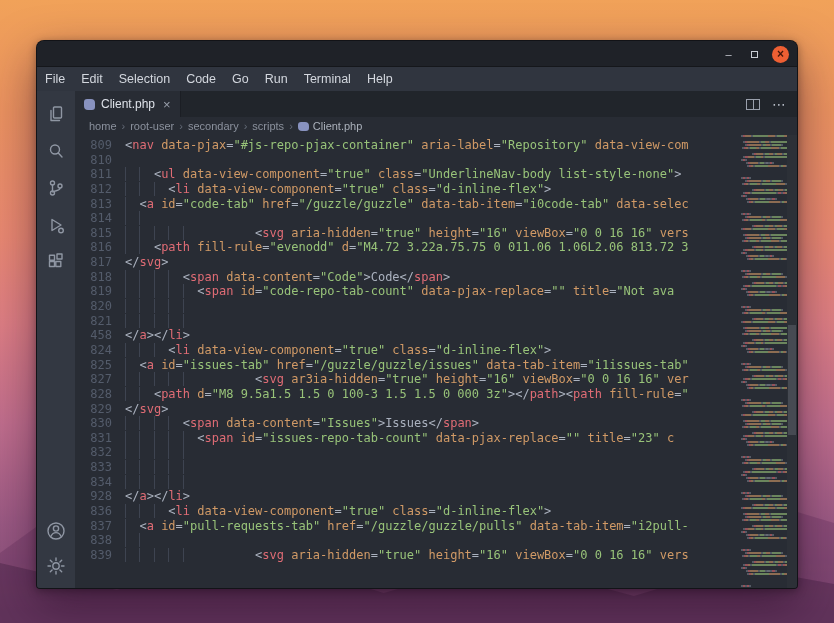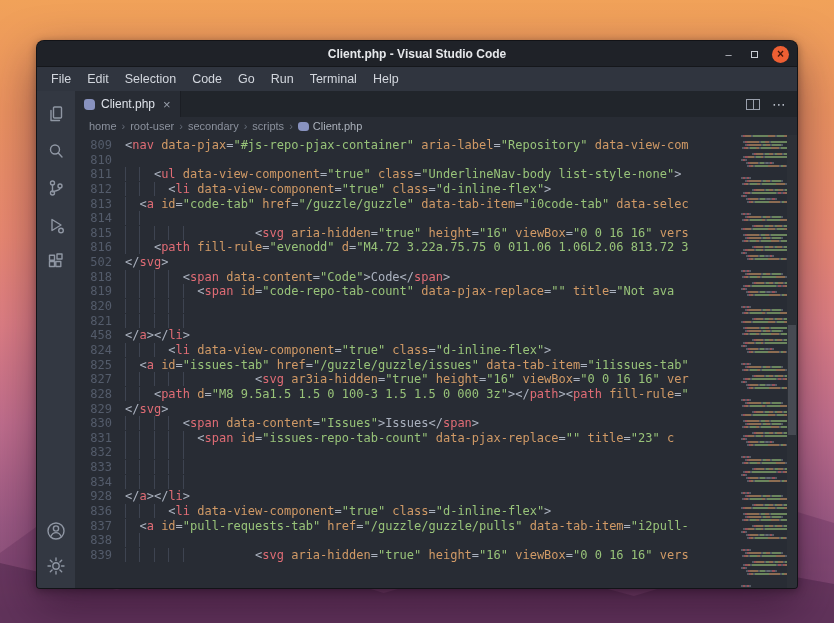--- a/index.html
+++ b/index.html
@@ -30,21 +30,21 @@
     display:flex; align-items:center; justify-content:center;
     border-bottom:1px solid #15171b;
   }
   .titlebar .title { font-size:12px; font-weight:bold; color:#e6e8eb; }
   .win-controls { position:absolute; right:8px; top:0; height:26px; display:flex; align-items:center; gap:9px; }
   .wc { width:17px; height:17px; border-radius:50%; display:flex; align-items:center; justify-content:center;
         font-size:11px; color:#c9cdd4; cursor:default; line-height:1; }
   .wc .maxbox { width:7px; height:7px; border:1px solid #c9cdd4; }
   .wc.close { background:var(--close_button,#ee5f33); color:#44160a; font-size:12px; font-weight:bold; }
 
-  .menubar { height:24px; flex:0 0 24px; background:#30353f; display:flex; align-items:center; padding-left:6px; }
+  .menubar { height:24px; flex:0 0 24px; background:#30353f; display:flex; align-items:center; }
   .menu-item { font-size:12.5px; color:#d3d7de; padding:3px 8px; border-radius:3px; }
 
   .body { flex:1; display:flex; min-height:0; }
 
   
   .activitybar { width:38px; flex:0 0 38px; background:#333842; display:flex; flex-direction:column; align-items:center; padding-top:10px; }
   .ab-btn { width:38px; height:26px; display:flex; align-items:center; justify-content:center; margin-bottom:11px; color:#8f96a3; }
   .ab-btn svg { stroke:#8f96a3; fill:none; stroke-width:1.4; stroke-linecap:round; stroke-linejoin:round; }
   .ab-bottom { margin-top:auto; display:flex; flex-direction:column; align-items:center; }
   .ab-bottom .ab-btn { margin-bottom:9px; }
@@ -99,21 +99,20 @@
 </head>
 <body>
 
 <div class="desktop">
   <div class="mtn mtn1"></div>
   <div class="mtn mtn2"></div>
 
   <div class="window">
 
     <div class="titlebar">
-      <span class="title">Client.php - Visual Studio Code</span>
       <div class="win-controls">
         <span class="wc min">–</span>
         <span class="wc max">
             <span class="maxbox"></span>
           </span>
         <span class="wc close">×</span>
       </div>
     </div>
 
     <div class="menubar" id="menubar">
@@ -214,21 +213,21 @@
         <div class="editor">
           <div class="code" id="code">
               <div class="code-line"><span class="ln">809</span><span class="lc"><span class="tk-p">&lt;</span><span class="tk-t">nav</span><span class="tk-a"> data-pjax</span><span class="tk-p">=</span><span class="tk-s">"#js-repo-pjax-container"</span><span class="tk-a"> aria-label</span><span class="tk-p">=</span><span class="tk-s">"Repository"</span><span class="tk-a"> data-view-com</span></span></div>
               <div class="code-line"><span class="ln">810</span><span class="lc"></span></div>
               <div class="code-line"><span class="ln">811</span><span class="lc"><span class="tk-i">    </span><span class="tk-p">&lt;</span><span class="tk-t">ul</span><span class="tk-a"> data-view-component</span><span class="tk-p">=</span><span class="tk-s">"true"</span><span class="tk-a"> class</span><span class="tk-p">=</span><span class="tk-s">"UnderlineNav-body list-style-none"</span><span class="tk-p">&gt;</span></span></div>
               <div class="code-line"><span class="ln">812</span><span class="lc"><span class="tk-i">      </span><span class="tk-p">&lt;</span><span class="tk-t">li</span><span class="tk-a"> data-view-component</span><span class="tk-p">=</span><span class="tk-s">"true"</span><span class="tk-a"> class</span><span class="tk-p">=</span><span class="tk-s">"d-inline-flex"</span><span class="tk-p">&gt;</span></span></div>
               <div class="code-line"><span class="ln">813</span><span class="lc"><span class="tk-i">  </span><span class="tk-p">&lt;</span><span class="tk-t">a</span><span class="tk-a"> id</span><span class="tk-p">=</span><span class="tk-s">"code-tab"</span><span class="tk-a"> href</span><span class="tk-p">=</span><span class="tk-s">"/guzzle/guzzle"</span><span class="tk-a"> data-tab-item</span><span class="tk-p">=</span><span class="tk-s">"i0code-tab"</span><span class="tk-a"> data-selec</span></span></div>
               <div class="code-line"><span class="ln">814</span><span class="lc"><span class="tk-i">    </span></span></div>
               <div class="code-line"><span class="ln">815</span><span class="lc"><span class="tk-i">                  </span><span class="tk-p">&lt;</span><span class="tk-t">svg</span><span class="tk-a"> aria-hidden</span><span class="tk-p">=</span><span class="tk-s">"true"</span><span class="tk-a"> height</span><span class="tk-p">=</span><span class="tk-s">"16"</span><span class="tk-a"> viewBox</span><span class="tk-p">=</span><span class="tk-s">"0 0 16 16"</span><span class="tk-a"> vers</span></span></div>
               <div class="code-line"><span class="ln">816</span><span class="lc"><span class="tk-i">    </span><span class="tk-p">&lt;</span><span class="tk-t">path</span><span class="tk-a"> fill-rule</span><span class="tk-p">=</span><span class="tk-s">"evenodd"</span><span class="tk-a"> d</span><span class="tk-p">=</span><span class="tk-s">"M4.72 3.22a.75.75 0 011.06 1.06L2.06 813.72 3</span></span></div>
-              <div class="code-line"><span class="ln">502</span><span class="lc"><span class="tk-p">&lt;/</span><span class="tk-t">svg</span><span class="tk-p">&gt;</span></span></div>
+              <div class="code-line"><span class="ln">817</span><span class="lc"><span class="tk-p">&lt;/</span><span class="tk-t">svg</span><span class="tk-p">&gt;</span></span></div>
               <div class="code-line"><span class="ln">818</span><span class="lc"><span class="tk-i">        </span><span class="tk-p">&lt;</span><span class="tk-t">span</span><span class="tk-a"> data-content</span><span class="tk-p">=</span><span class="tk-s">"Code"</span><span class="tk-p">&gt;</span><span class="tk-x">Code</span><span class="tk-p">&lt;/</span><span class="tk-t">span</span><span class="tk-p">&gt;</span></span></div>
               <div class="code-line"><span class="ln">819</span><span class="lc"><span class="tk-i">          </span><span class="tk-p">&lt;</span><span class="tk-t">span</span><span class="tk-a"> id</span><span class="tk-p">=</span><span class="tk-s">"code-repo-tab-count"</span><span class="tk-a"> data-pjax-replace</span><span class="tk-p">=</span><span class="tk-s">""</span><span class="tk-a"> title</span><span class="tk-p">=</span><span class="tk-s">"Not ava</span></span></div>
               <div class="code-line"><span class="ln">820</span><span class="lc"><span class="tk-i">          </span></span></div>
               <div class="code-line"><span class="ln">821</span><span class="lc"><span class="tk-i">          </span></span></div>
               <div class="code-line"><span class="ln">458</span><span class="lc"><span class="tk-p">&lt;/</span><span class="tk-t">a</span><span class="tk-p">&gt;&lt;/</span><span class="tk-t">li</span><span class="tk-p">&gt;</span></span></div>
               <div class="code-line"><span class="ln">824</span><span class="lc"><span class="tk-i">      </span><span class="tk-p">&lt;</span><span class="tk-t">li</span><span class="tk-a"> data-view-component</span><span class="tk-p">=</span><span class="tk-s">"true"</span><span class="tk-a"> class</span><span class="tk-p">=</span><span class="tk-s">"d-inline-flex"</span><span class="tk-p">&gt;</span></span></div>
               <div class="code-line"><span class="ln">825</span><span class="lc"><span class="tk-i">  </span><span class="tk-p">&lt;</span><span class="tk-t">a</span><span class="tk-a"> id</span><span class="tk-p">=</span><span class="tk-s">"issues-tab"</span><span class="tk-a"> href</span><span class="tk-p">=</span><span class="tk-s">"/guzzle/guzzle/issues"</span><span class="tk-a"> data-tab-item</span><span class="tk-p">=</span><span class="tk-s">"i1issues-tab"</span></span></div>
               <div class="code-line"><span class="ln">827</span><span class="lc"><span class="tk-i">                  </span><span class="tk-p">&lt;</span><span class="tk-t">svg</span><span class="tk-a"> ar3ia-hidden</span><span class="tk-p">=</span><span class="tk-s">"true"</span><span class="tk-a"> height</span><span class="tk-p">=</span><span class="tk-s">"16"</span><span class="tk-a"> viewBox</span><span class="tk-p">=</span><span class="tk-s">"0 0 16 16"</span><span class="tk-a"> ver</span></span></div>
               <div class="code-line"><span class="ln">828</span><span class="lc"><span class="tk-i">    </span><span class="tk-p">&lt;</span><span class="tk-t">path</span><span class="tk-a"> d</span><span class="tk-p">=</span><span class="tk-s">"M8 9.5a1.5 1.5 0 100-3 1.5 1.5 0 000 3z"</span><span class="tk-p">&gt;&lt;/</span><span class="tk-t">path</span><span class="tk-p">&gt;&lt;</span><span class="tk-t">path</span><span class="tk-a"> fill-rule</span><span class="tk-p">=</span><span class="tk-s">"</span></span></div>
               <div class="code-line"><span class="ln">829</span><span class="lc"><span class="tk-p">&lt;/</span><span class="tk-t">svg</span><span class="tk-p">&gt;</span></span></div>

